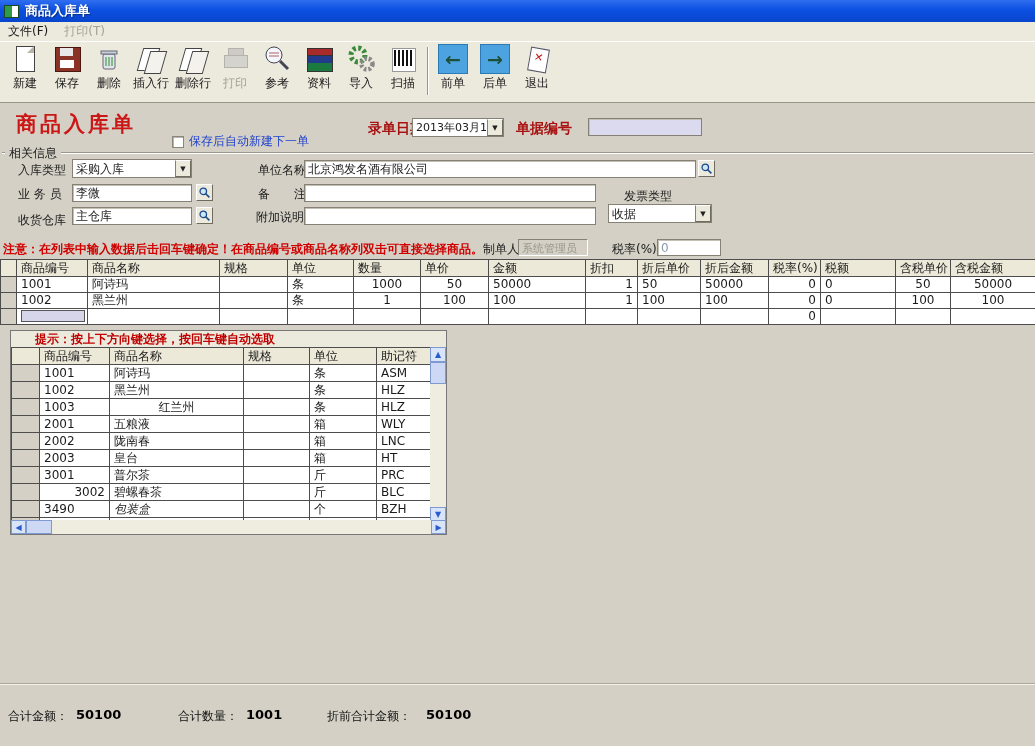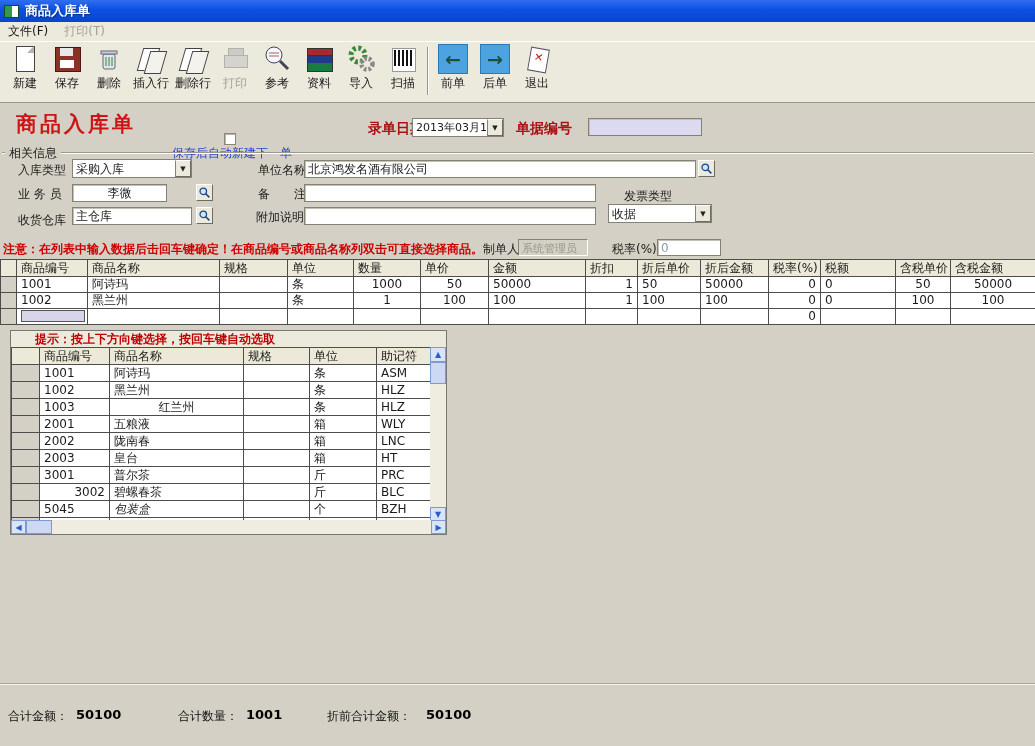--- a/index.html
+++ b/index.html
@@ -69,21 +69,21 @@
   .ico-nav { background:#4da3e0; border:1px solid #2a7ab8; display:flex; align-items:center; justify-content:center;
     font-size:19px; font-weight:bold; color:#1d5038; line-height:1; }
 
   .ico-exit::before { content:""; position:absolute; left:7px; top:4px; width:17px; height:22px;
     background:#fff; border:1px solid #556; transform:rotate(10deg); }
   .ico-exit::after { content:"\2715"; position:absolute; left:12px; top:7px; color:#c02020; font-size:11px; font-weight:bold; transform:rotate(10deg); }
 
   
   #form-title { left:16px; top:110px; font-size:21px; font-weight:bold; color:#cc1616; letter-spacing:3px; }
   .red-label { color:#a81212; font-weight:bold; font-size:14px; }
-  #auto-new { left:172px; top:133px; display:flex; align-items:center;flex-direction:column; }
+  #auto-new { left:172px; top:133px; display:flex; align-items:center; }
   #auto-new .cb { width:12px; height:12px; background:#fff; border:1px solid #8a8679;
     box-shadow:inset 1px 1px 0 #b8b4a8; margin-right:5px; }
   #auto-new .cb-label { color:#2244cc; font-size:12px; }
 
   .sunken { background:#fff; border:1px solid #858175; box-shadow:inset 1px 1px 0 #c4c0b4; }
   .lavender { background:#dbdaef; }
   .field-text { padding:1px 3px; line-height:15px; overflow:hidden; white-space:nowrap; }
 
   .combo { display:flex; }
   .combo .combo-text { flex:1; padding:1px 3px; overflow:hidden; white-space:nowrap; background:#fff; }
@@ -250,21 +250,21 @@
 <div class="abs fld-label" style="left:258px;top:162px;">单位名称</div>
 <div class="abs sunken field-text" style="left:304px;top:160px;width:392px;height:18px;">北京鸿发名酒有限公司</div>
 <div class="abs mag-btn" style="left:698px;top:160px;">
   <svg width="13" height="13" viewBox="0 0 16 16">
       <circle cx="6.5" cy="6.5" r="4" fill="#cfe6f4" stroke="#1a4a8a" stroke-width="1.6"></circle>
       <line x1="9.5" y1="9.5" x2="14" y2="14" stroke="#1a4a8a" stroke-width="2"></line>
     </svg>
 </div>
 
 <div class="abs fld-label" style="left:18px;top:186px;">业 务 员</div>
-<div class="abs sunken field-text" style="left:72px;top:184px;width:95px;height:18px;text-align:center;">李微</div>
+<div class="abs sunken field-text" style="left:72px;top:184px;width:120px;height:18px;">李微</div>
 <div class="abs mag-btn" style="left:196px;top:184px;">
   <svg width="13" height="13" viewBox="0 0 16 16">
       <circle cx="6.5" cy="6.5" r="4" fill="#cfe6f4" stroke="#1a4a8a" stroke-width="1.6"></circle>
       <line x1="9.5" y1="9.5" x2="14" y2="14" stroke="#1a4a8a" stroke-width="2"></line>
     </svg>
 </div>
 <div class="abs fld-label" style="left:258px;top:186px;">备　　注</div>
 <div class="abs sunken field-text" style="left:304px;top:184px;width:292px;height:18px;"></div>
 <div class="abs fld-label" style="left:624px;top:188px;">发票类型</div>
 
@@ -432,21 +432,21 @@
       <div class="t-row">
         <div class="t-cell t-ind" style="width: 28px; height: 17px; line-height: 16px;"></div>
         <div class="t-cell" style="width: 70px; height: 17px; line-height: 16px; text-align: right;">3002</div>
         <div class="t-cell" style="width: 134px; height: 17px; line-height: 16px; text-align: left;">碧螺春茶</div>
         <div class="t-cell" style="width: 66px; height: 17px; line-height: 16px; text-align: left;"></div>
         <div class="t-cell" style="width: 67px; height: 17px; line-height: 16px; text-align: left;">斤</div>
         <div class="t-cell" style="width: 55px; height: 17px; line-height: 16px; text-align: left;">BLC</div>
       </div>
       <div class="t-row">
         <div class="t-cell t-ind" style="width: 28px; height: 17px; line-height: 16px;"></div>
-        <div class="t-cell" style="width: 70px; height: 17px; line-height: 16px; text-align: left;">5045</div>
+        <div class="t-cell" style="width: 70px; height: 17px; line-height: 16px; text-align: left;">3490</div>
         <div class="t-cell" style="width: 134px; height: 17px; line-height: 16px; text-align: left; font-style: italic;">包装盒</div>
         <div class="t-cell" style="width: 66px; height: 17px; line-height: 16px; text-align: left;"></div>
         <div class="t-cell" style="width: 67px; height: 17px; line-height: 16px; text-align: left;">个</div>
         <div class="t-cell" style="width: 55px; height: 17px; line-height: 16px; text-align: left;">BZH</div>
       </div>
       <div class="t-row">
         <div class="t-cell t-ind" style="width: 28px; height: 17px; line-height: 16px;"></div>
         <div class="t-cell" style="width: 70px; height: 17px; line-height: 16px; text-align: left;">5001</div>
         <div class="t-cell" style="width: 134px; height: 17px; line-height: 16px; text-align: left;">元旦大礼包</div>
         <div class="t-cell" style="width: 66px; height: 17px; line-height: 16px; text-align: left;"></div>

